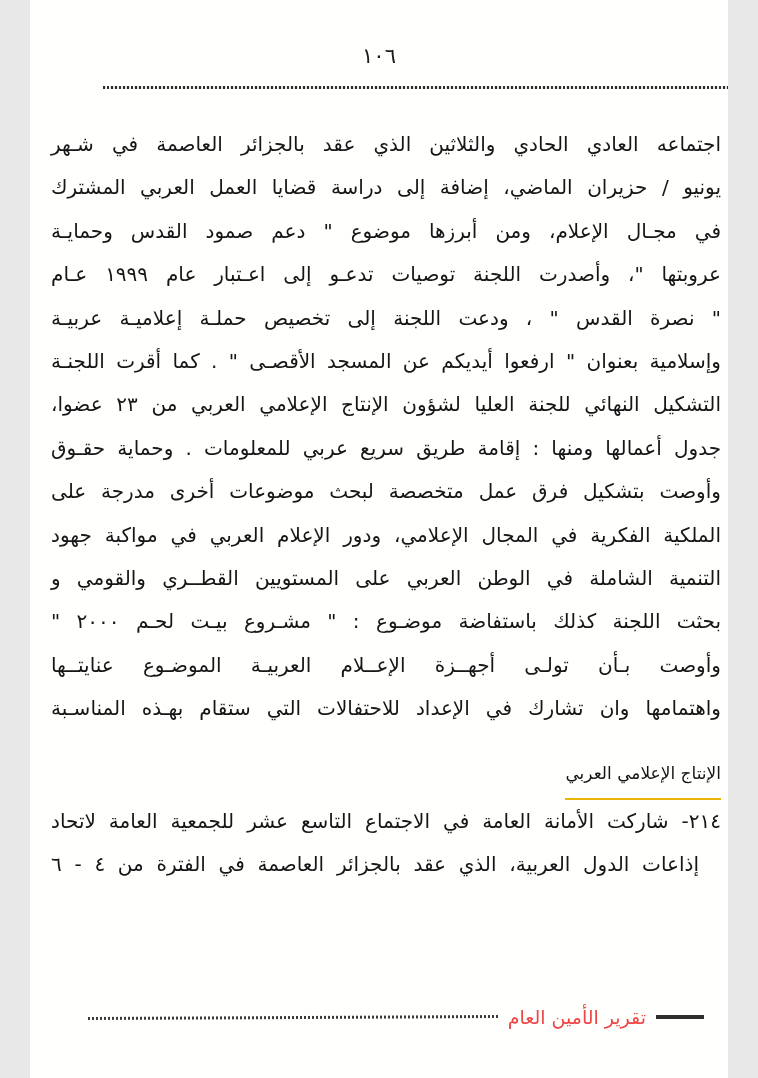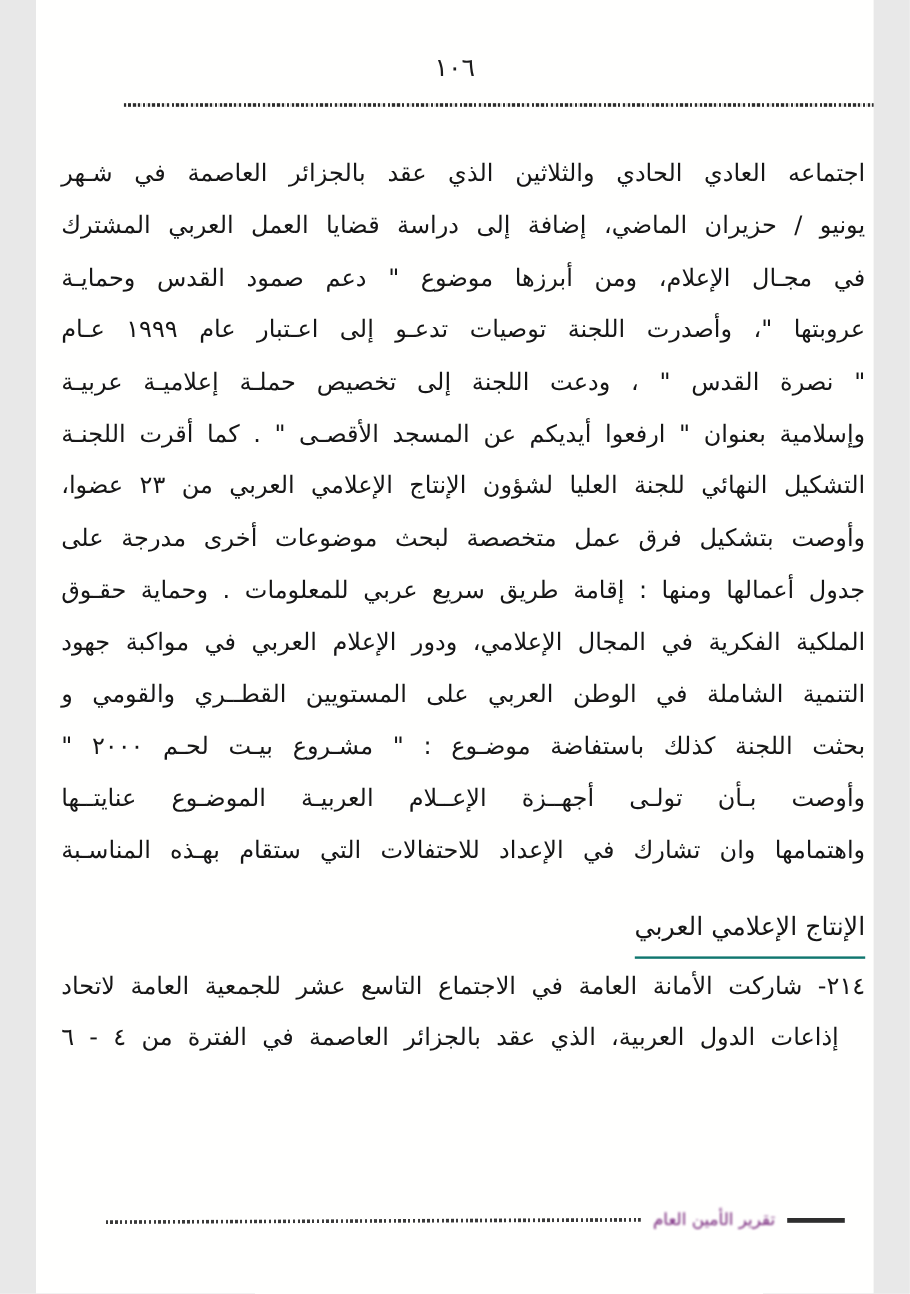--- a/index.html
+++ b/index.html
@@ -64,23 +64,23 @@
     white-space: normal;
     padding-right: 75px;
   }
   .section-heading {
     height: 43.4px;
     margin-top: 21px;
     text-align: right;
   }
   .section-heading .hd {
     display: inline-block;
-    border-bottom: 2px solid #0f766e;
+    border-bottom: 2px solid #eab308;
     padding-bottom: 2px;
-    font-size: 21px;
+    font-size: 17px;
   }
   .item-line-1 { margin-top: 5px; }
   .item-line-2 { padding-right: 22px; }
 
   
   .footer {
     position: absolute;
     top: 1004px;
     left: 58px;
     right: 24px;
@@ -90,22 +90,22 @@
     gap: 10px;
   }
   .footer-dotted {
     flex: 1;
     height: 3px;
     background: repeating-linear-gradient(90deg, #3a3a3a 0 2px, transparent 2px 4px);
     transform: rotate(-0.25deg);
   }
   .footer-stamp {
     direction: rtl;
-    font-size: 14px;
-    color: #701a75;
+    font-size: 19px;
+    color: #ef4444;
     filter: blur(0.7px);
     letter-spacing: 1px;
     white-space: nowrap;
   }
   .footer-solid {
     width: 48px;
     height: 3.5px;
     background: #2e2e2e;
   }
 </style>
@@ -118,22 +118,22 @@
   <div class="header-rule"></div>
 
   <div class="body-text">
     <div class="pline justified">اجتماعه العادي الحادي والثلاثين الذي عقد بالجزائر العاصمة في شـهر</div>
     <div class="pline justified">يونيو / حزيران الماضي، إضافة إلى دراسة قضايا العمل العربي المشترك</div>
     <div class="pline justified">في مجـال الإعلام، ومن أبرزها موضوع " دعم صمود القدس وحمايـة</div>
     <div class="pline justified">عروبتها "، وأصدرت اللجنة توصيات تدعـو إلى اعـتبار عام ١٩٩٩ عـام</div>
     <div class="pline justified">" نصرة القدس " ، ودعت اللجنة إلى تخصيص حملـة إعلاميـة  عربيـة</div>
     <div class="pline justified">وإسلامية بعنوان " ارفعوا أيديكم عن المسجد الأقصـى " . كما أقرت اللجنـة</div>
     <div class="pline justified">التشكيل النهائي للجنة العليا لشؤون الإنتاج الإعلامي العربي من ٢٣ عضوا،</div>
+    <div class="pline justified">جدول أعمالها ومنها : إقامة طريق سريع عربي للمعلومات . وحماية حقـوق</div>
     <div class="pline justified">وأوصت بتشكيل فرق عمل متخصصة لبحث موضوعات أخرى مدرجة على</div>
-    <div class="pline justified">جدول أعمالها ومنها : إقامة طريق سريع عربي للمعلومات . وحماية حقـوق</div>
     <div class="pline justified">الملكية الفكرية في المجال الإعلامي، ودور الإعلام العربي في مواكبة جهود</div>
     <div class="pline justified">التنمية الشاملة في الوطن العربي على المستويين القطــري والقومي و</div>
     <div class="pline justified">بحثت اللجنة كذلك باستفاضة موضـوع : " مشـروع بيـت لحـم ٢٠٠٠ "</div>
     <div class="pline justified">وأوصت بـأن تولـى أجهــزة الإعــلام العربيـة الموضـوع عنايتــها</div>
     <div class="pline justified">واهتمامها وان تشارك في الإعداد للاحتفالات التي ستقام بهـذه المناسـبة</div>
 
     <div class="section-heading">
       <span class="hd">الإنتاج الإعلامي العربي</span>
     </div>
 

